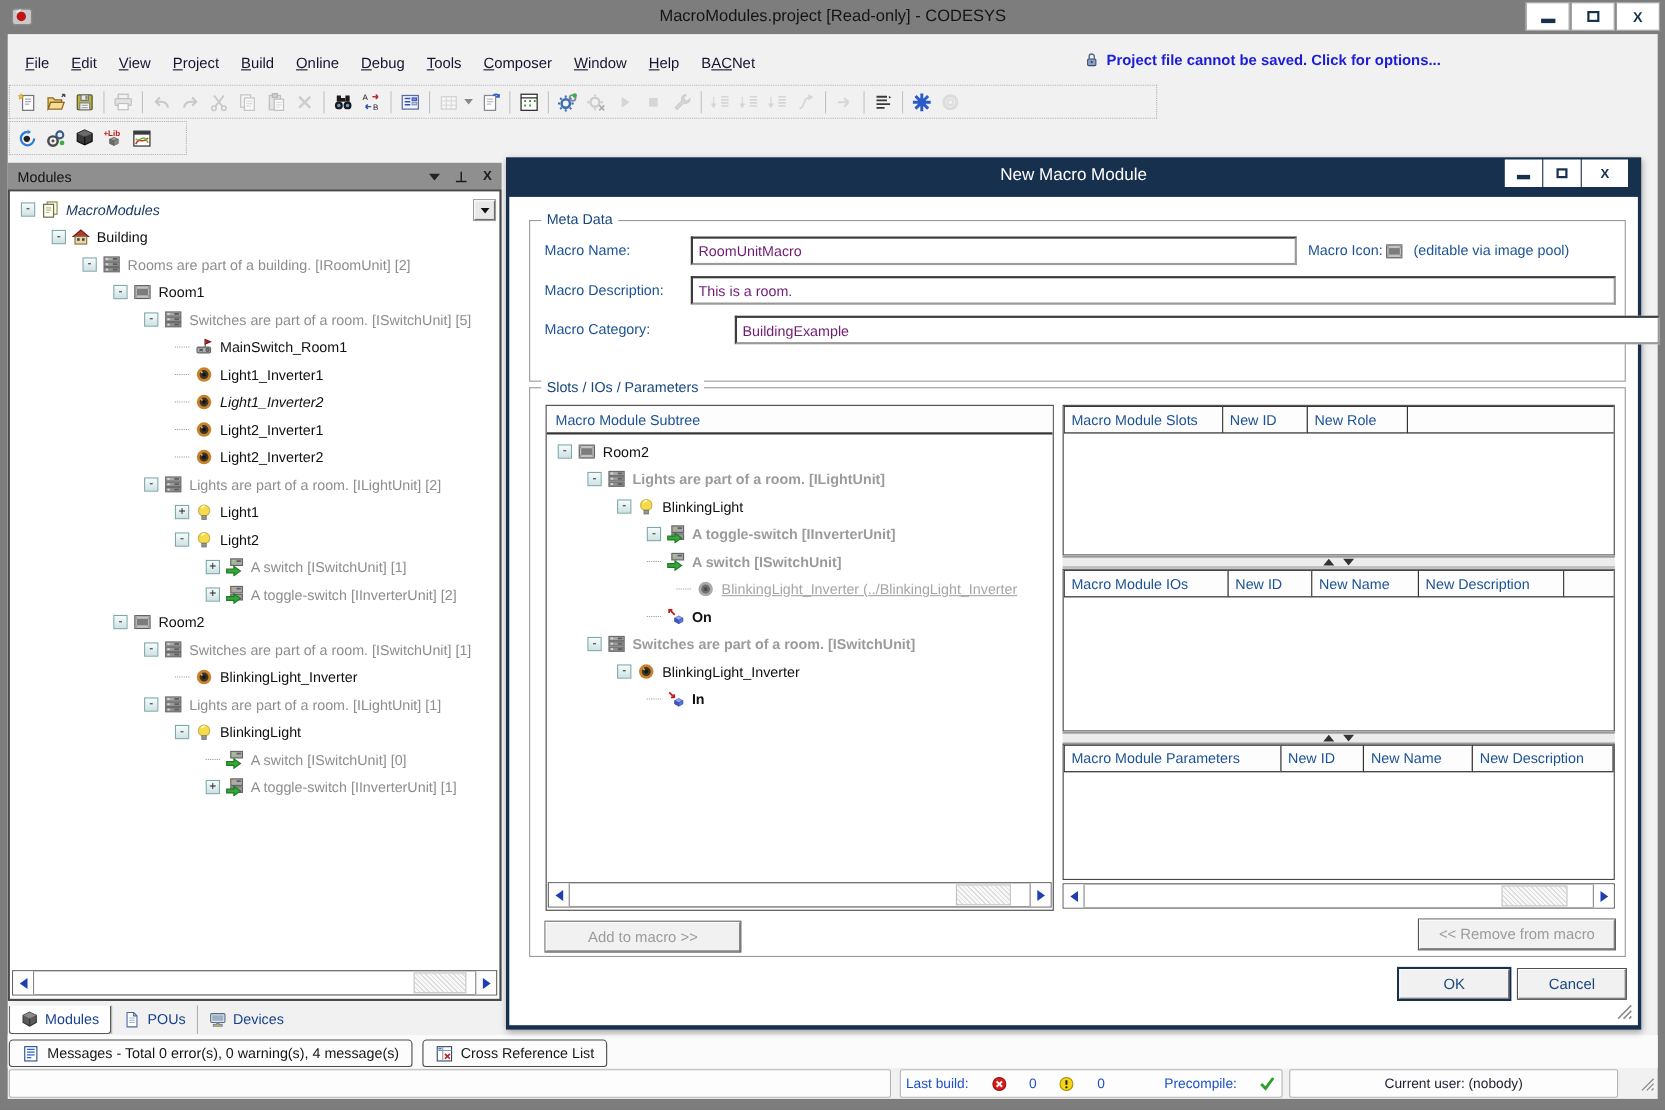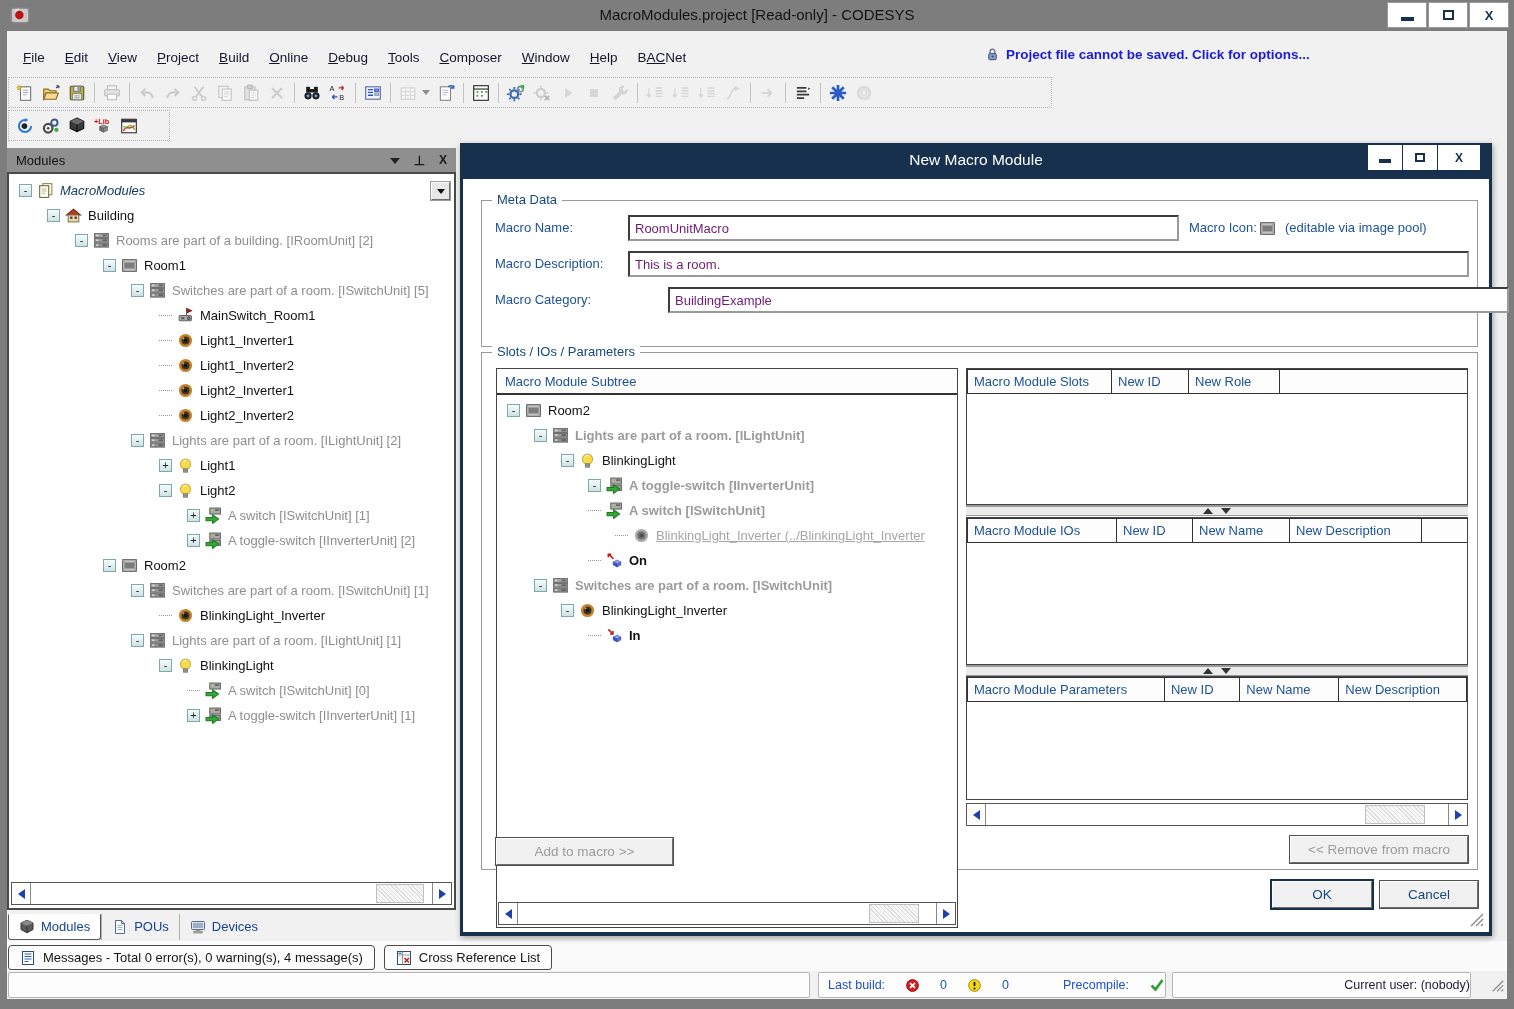--- a/index.html
+++ b/index.html
@@ -64,21 +64,21 @@
 
   
   .strip{position:absolute;left:0;top:910px;width:1500px;height:30px;background:#fbfbfb}
   .ptabs{position:absolute;left:1px;top:882px;height:27px;display:flex;align-items:center}
   .ptab{display:inline-flex;align-items:center;gap:6px;padding:0 10px;height:26px;font-size:13px;color:#16418c;background:#f1f1f1}
   .ptab.active{background:#fff;border:1px solid #5a5a5a;border-top-color:#fff;border-radius:0 0 3px 3px}
   .ptab.divided{border-left:1px solid #b0b0b0}
   .mtabs{position:absolute;left:1px;top:914px;height:25px;display:flex;gap:9px}
   .mtab{display:inline-flex;align-items:center;gap:7px;padding:0 11px;height:25px;border:1px solid #4a4a4a;border-radius:4px 4px 3px 3px;background:#fcfcfc;font-size:13px;color:#161616;white-space:nowrap}
   .statusbar{position:absolute;left:0;top:941px;width:1500px;height:26px}
-  .seg{position:absolute;top:0;height:26px;background:#fdfdfd;border:1px solid #b5b5b5;border-radius:2px;display:flex;align-items:center;justify-content:flex-end;gap:20px;font-size:12.5px}
+  .seg{position:absolute;top:0;height:26px;background:#fdfdfd;border:1px solid #b5b5b5;border-radius:2px;display:flex;align-items:center;justify-content:center;gap:20px;font-size:12.5px}
   .seg .blue{color:#1d50c8}
   .seg .dark{color:#1d1d30}
   .grip{position:absolute;right:2px;top:948px}
 
   
   .dialog{position:absolute;left:460px;top:143px;width:1032px;height:793px;background:#16304e;box-shadow:1px 2px 6px rgba(0,0,0,.35)}
   .dlgtitle{position:absolute;left:0;top:0;right:0;height:36px;color:#fff}
   .dlgtitle .dtext{position:absolute;left:0;right:0;top:8px;text-align:center;font-size:15.5px}
   .dwbtn{position:absolute;top:2px;height:25px;background:#fff;display:flex;align-items:center;justify-content:center;color:#16304e;font-weight:bold;font-size:12px}
   .dg-min{width:12px;height:4px;background:#16304e;margin-top:7px}
@@ -591,21 +591,21 @@
               <span class="stub"></span>
               <span class="ticon ic">
                 <svg width="17" height="17" viewBox="0 0 16 16">
                   <circle cx="8" cy="8" r="5" fill="#3c3428" stroke="#c8822a" stroke-width="2.4"></circle>
                   <circle cx="8" cy="8" r="1.7" fill="#181410"></circle>
                   <path d="M5.2 5.2l1.4 1.4" stroke="#e8b060" stroke-width="1.2"></path>
                 </svg>
               </span>
               <span class="t-normal">Light1_Inverter1</span>
             </div>
-            <div class="trow" style="padding-left: 148px;">
+            <div class="trow" style="padding-left: 148px; font-style: italic;">
               <span class="stub"></span>
               <span class="ticon ic">
                 <svg width="17" height="17" viewBox="0 0 16 16">
                   <circle cx="8" cy="8" r="5" fill="#3c3428" stroke="#c8822a" stroke-width="2.4"></circle>
                   <circle cx="8" cy="8" r="1.7" fill="#181410"></circle>
                   <path d="M5.2 5.2l1.4 1.4" stroke="#e8b060" stroke-width="1.2"></path>
                 </svg>
               </span>
               <span class="t-normal">Light1_Inverter2</span>
             </div>
@@ -954,21 +954,21 @@
         <span class="flabel" style="left:13px;top:50px">Macro Description:</span>
         <input class="field" style="left: 146px; top: 50px; width: 841px;" value="This is a room.">
         <span class="flabel" style="left:13px;top:86px">Macro Category:</span>
         <input class="field" style="left: 146px; top: 86px; width: 841px; margin-left: 40px;" value="BuildingExample">
       </div>
 
       <div class="grp" style="left:18px;top:173px;width:997px;height:518px">
         <span class="legend">Slots / IOs / Parameters</span>
       </div>
 
-      <div class="panel" style="left:33px;top:189px;width:462px;height:560px">
+      <div class="panel" style="left:33px;top:189px;width:462px;height:460px">
         <div class="phead">
             <span>Macro Module Subtree</span>
           </div>
         <div class="dtrows" id="dlgtree">
             <div class="trow" style="padding-left: 8px;">
               <span class="exp">-</span>
               <span class="ticon ic">
                 <svg width="17" height="17" viewBox="0 0 16 16">
                   <rect x="1.5" y="2.5" width="13" height="11" fill="#c2c2c2" stroke="#5f5f5f"></rect>
                   <rect x="3.2" y="5.2" width="9.6" height="5.6" fill="#7c7c7c"></rect>

